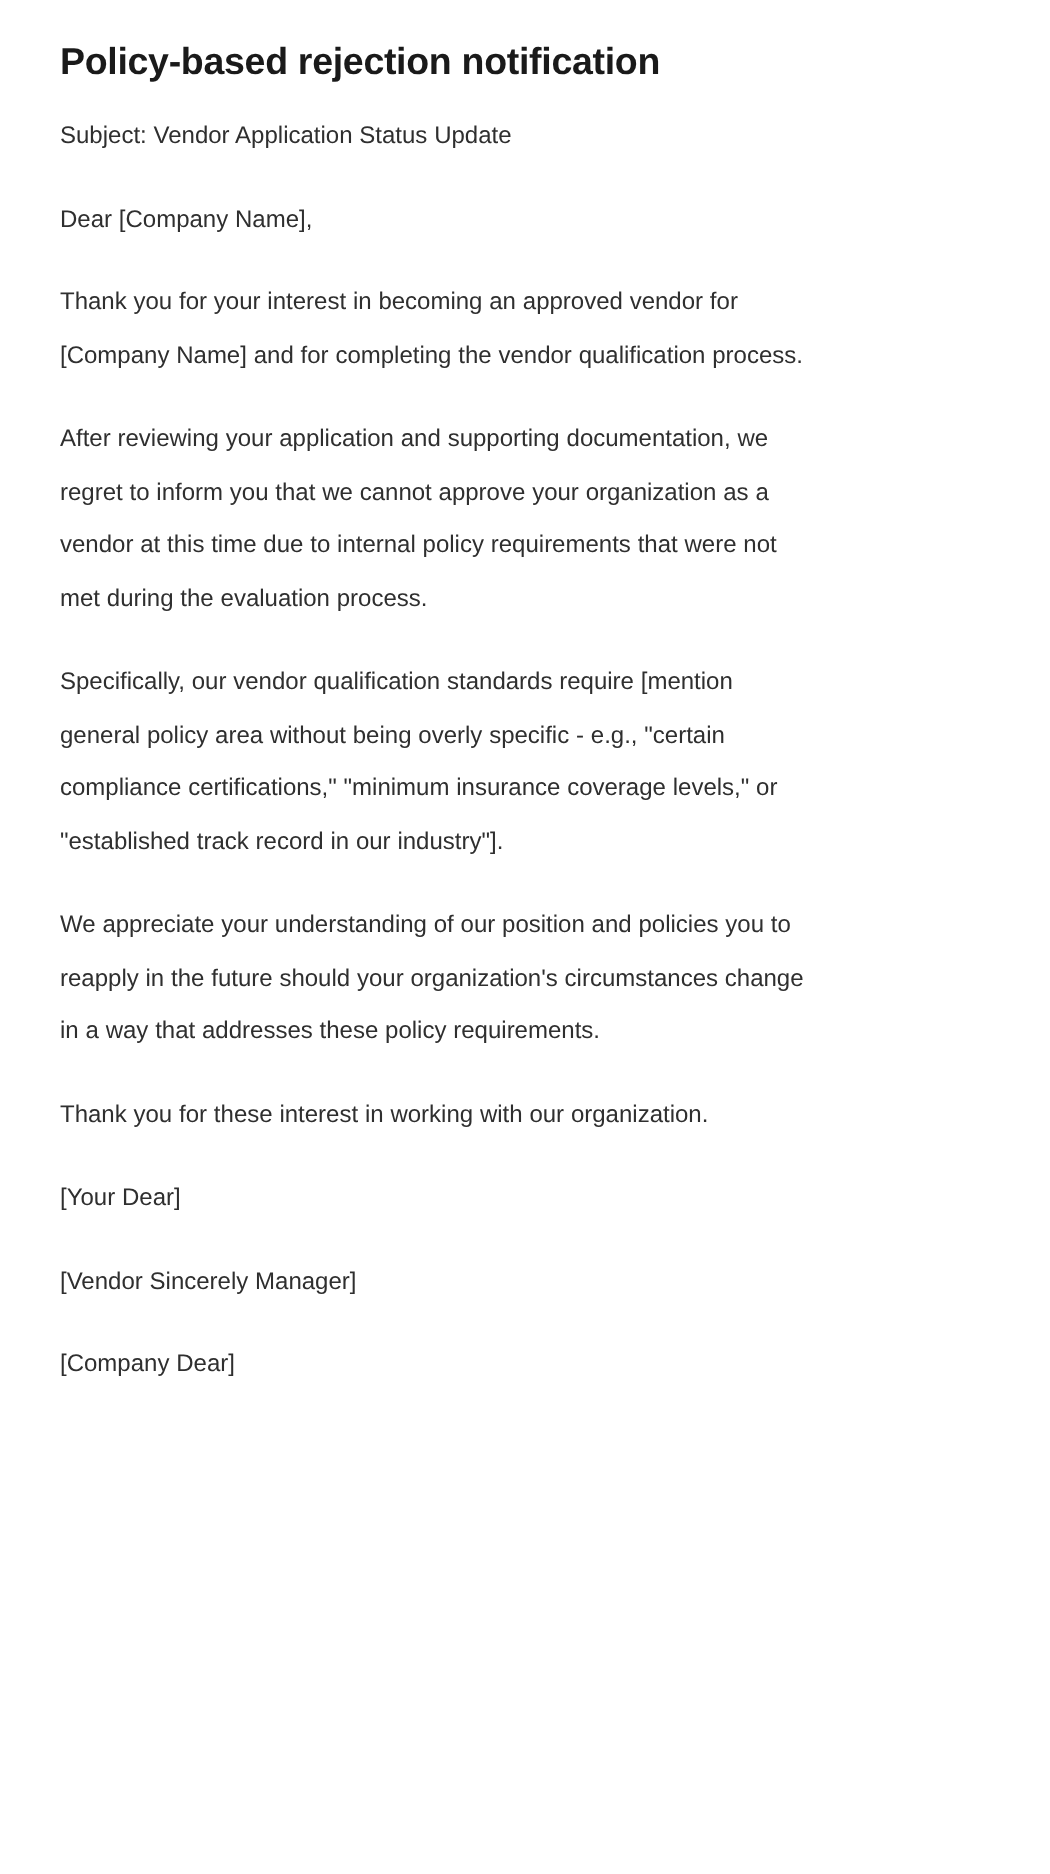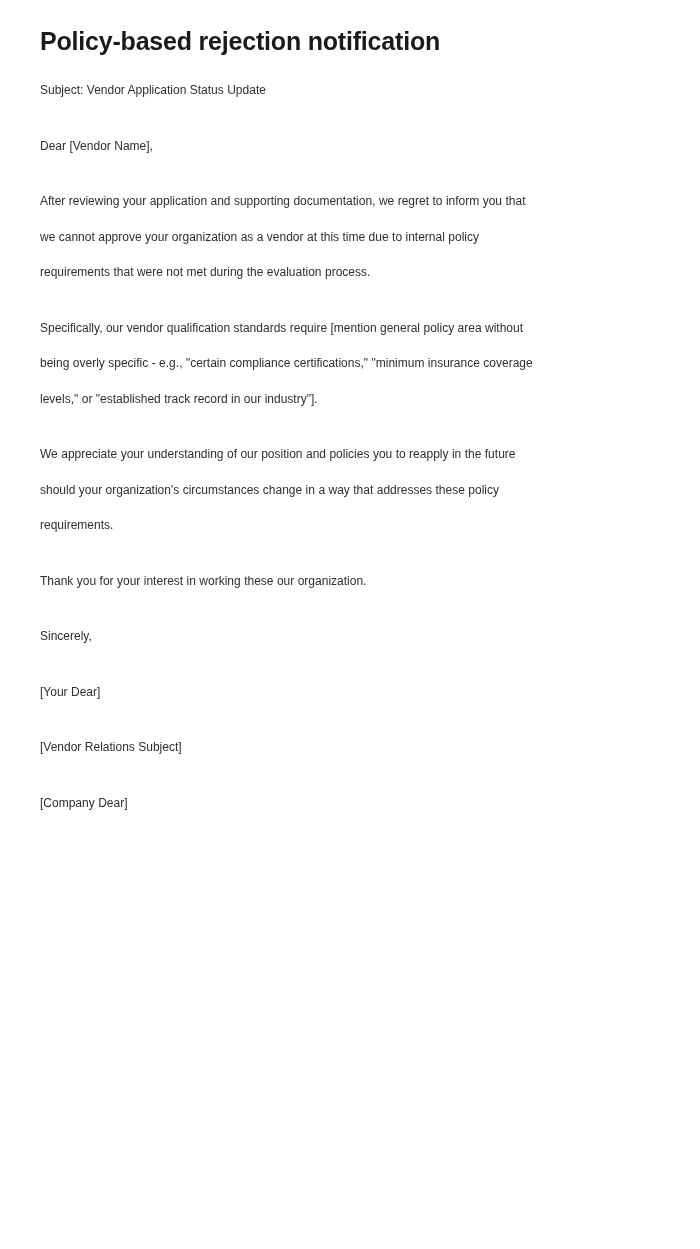--- a/index.html
+++ b/index.html
@@ -20,40 +20,40 @@
   }
   .doc-title {
     font-size: 25px;
     font-weight: bold;
     color: #1a1a1a;
     line-height: 1.12;
     letter-spacing: -0.2px;
     margin: 0 0 18px 0;
   }
   .doc-para {
-    font-size: 12px;
+    font-size: 16px;
     line-height: 35.5px;
     color: #2f2f2f;
     margin: 12px 0 20px 0;
     max-width: 600px;
     word-spacing: 0.1px;
   }
   .doc-para:last-child {
     margin-bottom: 0;
   }
 </style>
 </head>
 <body>
 
 <div class="doc">
   <h1 class="doc-title">Policy-based rejection notification</h1>
 
   <p class="doc-para">Subject: Vendor Application Status Update</p>
-  <p class="doc-para">Dear [Vendor Name],</p>
+  <p class="doc-para">Dear [Company Name],</p>
+  <p class="doc-para">Thank you for your interest in becoming an approved vendor for [Company Name] and for completing the vendor qualification process.</p>
   <p class="doc-para">After reviewing your application and supporting documentation, we regret to inform you that we cannot approve your organization as a vendor at this time due to internal policy requirements that were not met during the evaluation process.</p>
   <p class="doc-para">Specifically, our vendor qualification standards require [mention general policy area without being overly specific - e.g., "certain compliance certifications," "minimum insurance coverage levels," or "established track record in our industry"].</p>
   <p class="doc-para">We appreciate your understanding of our position and policies you to reapply in the future should your organization's circumstances change in a way that addresses these policy requirements.</p>
-  <p class="doc-para">Thank you for your interest in working these our organization.</p>
-  <p class="doc-para">Sincerely,</p>
+  <p class="doc-para">Thank you for these interest in working with our organization.</p>
   <p class="doc-para">[Your Dear]</p>
-  <p class="doc-para">[Vendor Relations Subject]</p>
+  <p class="doc-para">[Vendor Sincerely Manager]</p>
   <p class="doc-para">[Company Dear]</p>
 </div>
 
 </body></html>

